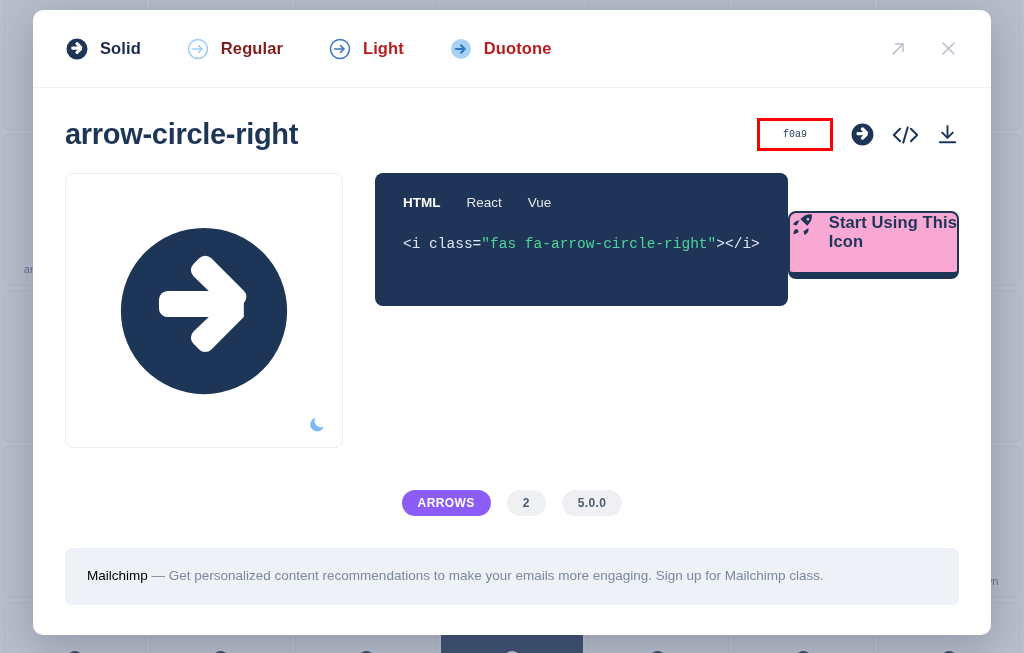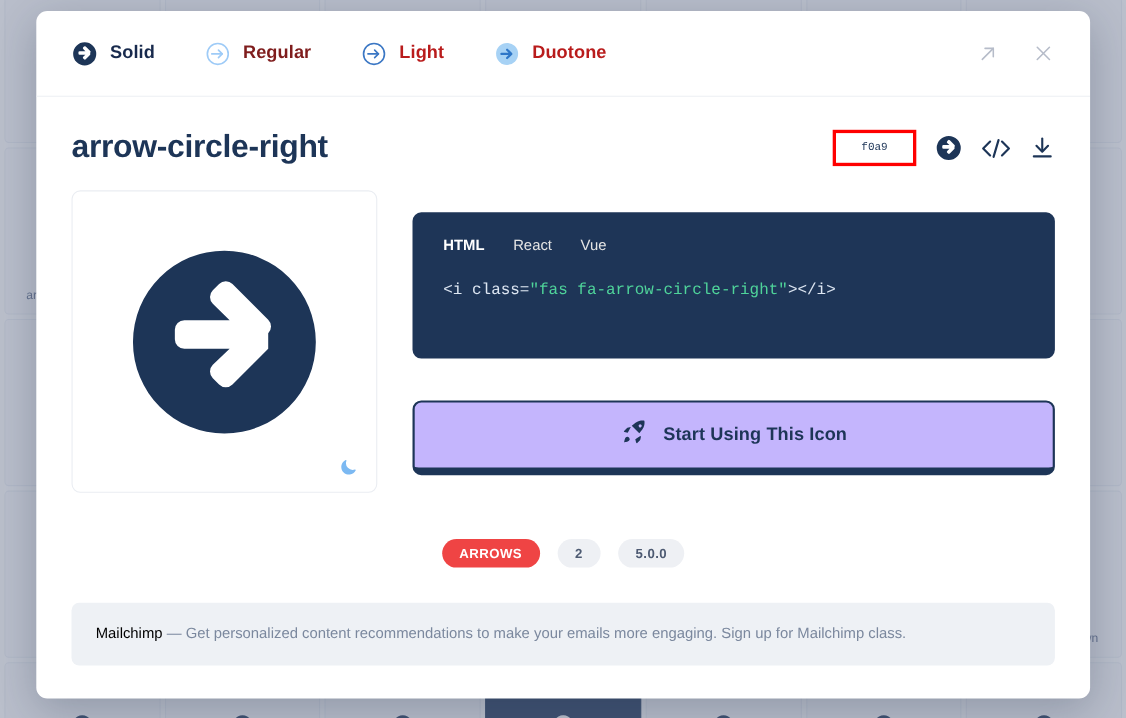--- a/index.html
+++ b/index.html
@@ -190,21 +190,21 @@
   #preview-card svg { display: block; }
   #moon-toggle {
     position: absolute;
     right: 16px;
     bottom: 14px;
     cursor: pointer;
     color: #7cb9f2;
     line-height: 0;
   }
 
-  #right-col { flex: 1 1 auto; display: flex; flex-direction: column; margin-top: 20px; }
+  #right-col { flex: 1 1 auto; display: flex; flex-direction: row; }
 
   #code-panel {
     background: #1e3557;
     border-radius: 8px;
     padding: 22px 28px 26px 28px;
     height: 133px;
   }
   #code-tabs { display: flex; gap: 26px; margin-bottom: 26px; }
   .code-tab { font-size: 13.5px; font-weight: bold; cursor: pointer; }
   .code-tab.active { color: #ffffff; }
@@ -214,26 +214,26 @@
     font-size: 14.5px;
     color: #dde6f2;
     white-space: nowrap;
   }
   #code-line .cls { color: #4fd39a; }
 
   #cta-wrap { margin-top: 38px; }
   #cta-button {
     width: 100%;
     height: 68px;
-    background: #c4b5fd;
+    background: #f9a8d4;
     border: 2px solid #1d3557;
     border-bottom-width: 7px;
     border-radius: 8px;
     display: flex;
-    align-items: center;
+    align-items: flex-start;
     justify-content: center;
     gap: 14px;
     cursor: pointer;
   }
   #cta-label {
     font-size: 16.5px;
     font-weight: bold;
     color: #1d3557;
     letter-spacing: .1px;
   }
@@ -245,21 +245,21 @@
     gap: 16px;
     margin-top: 42px;
   }
   .tag {
     font-size: 12px;
     font-weight: bold;
     border-radius: 999px;
     padding: 6px 16px;
     letter-spacing: .4px;
   }
-  .tag.primary { background: #ef4444; color: #ffffff; }
+  .tag.primary { background: #8b5cf6; color: #ffffff; }
   .tag.neutral { background: #eef0f4; color: #4d5a72; }
 
   
   #modal-footer {
     flex: 0 0 auto;
     padding: 0 32px 30px 32px;
     margin-top: 30px;
   }
   #promo-box {
     background: #eef1f5;

